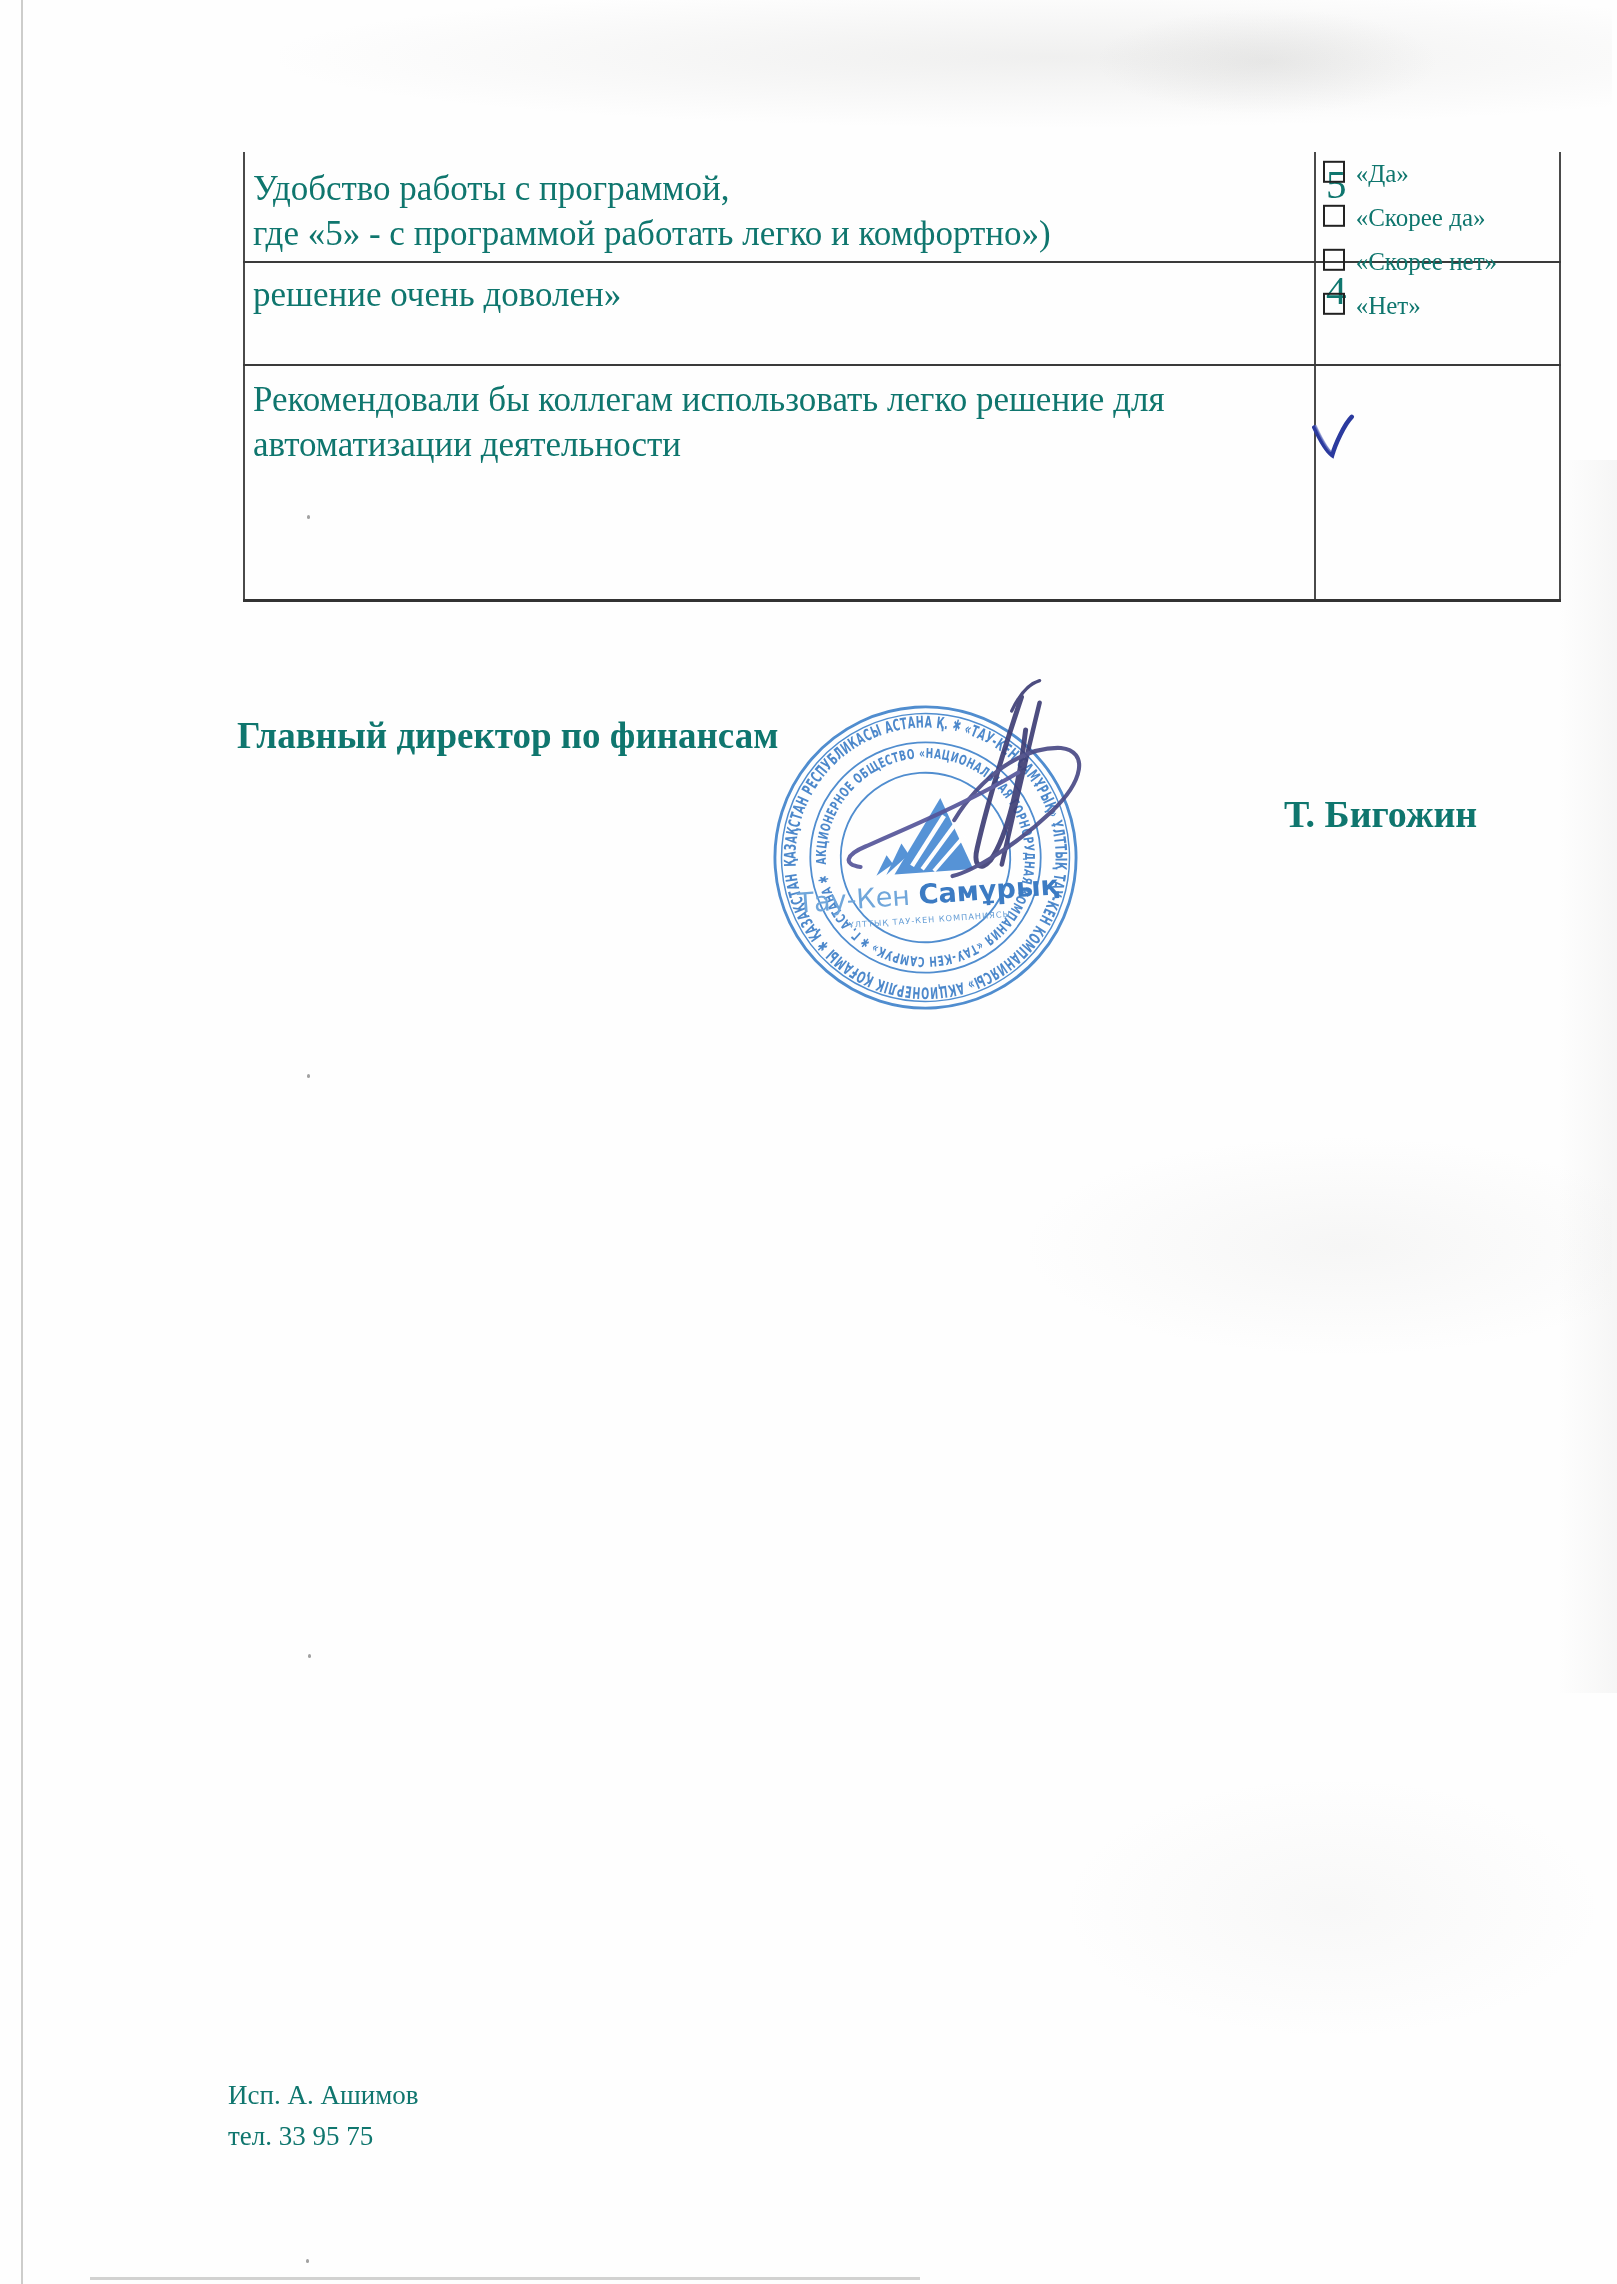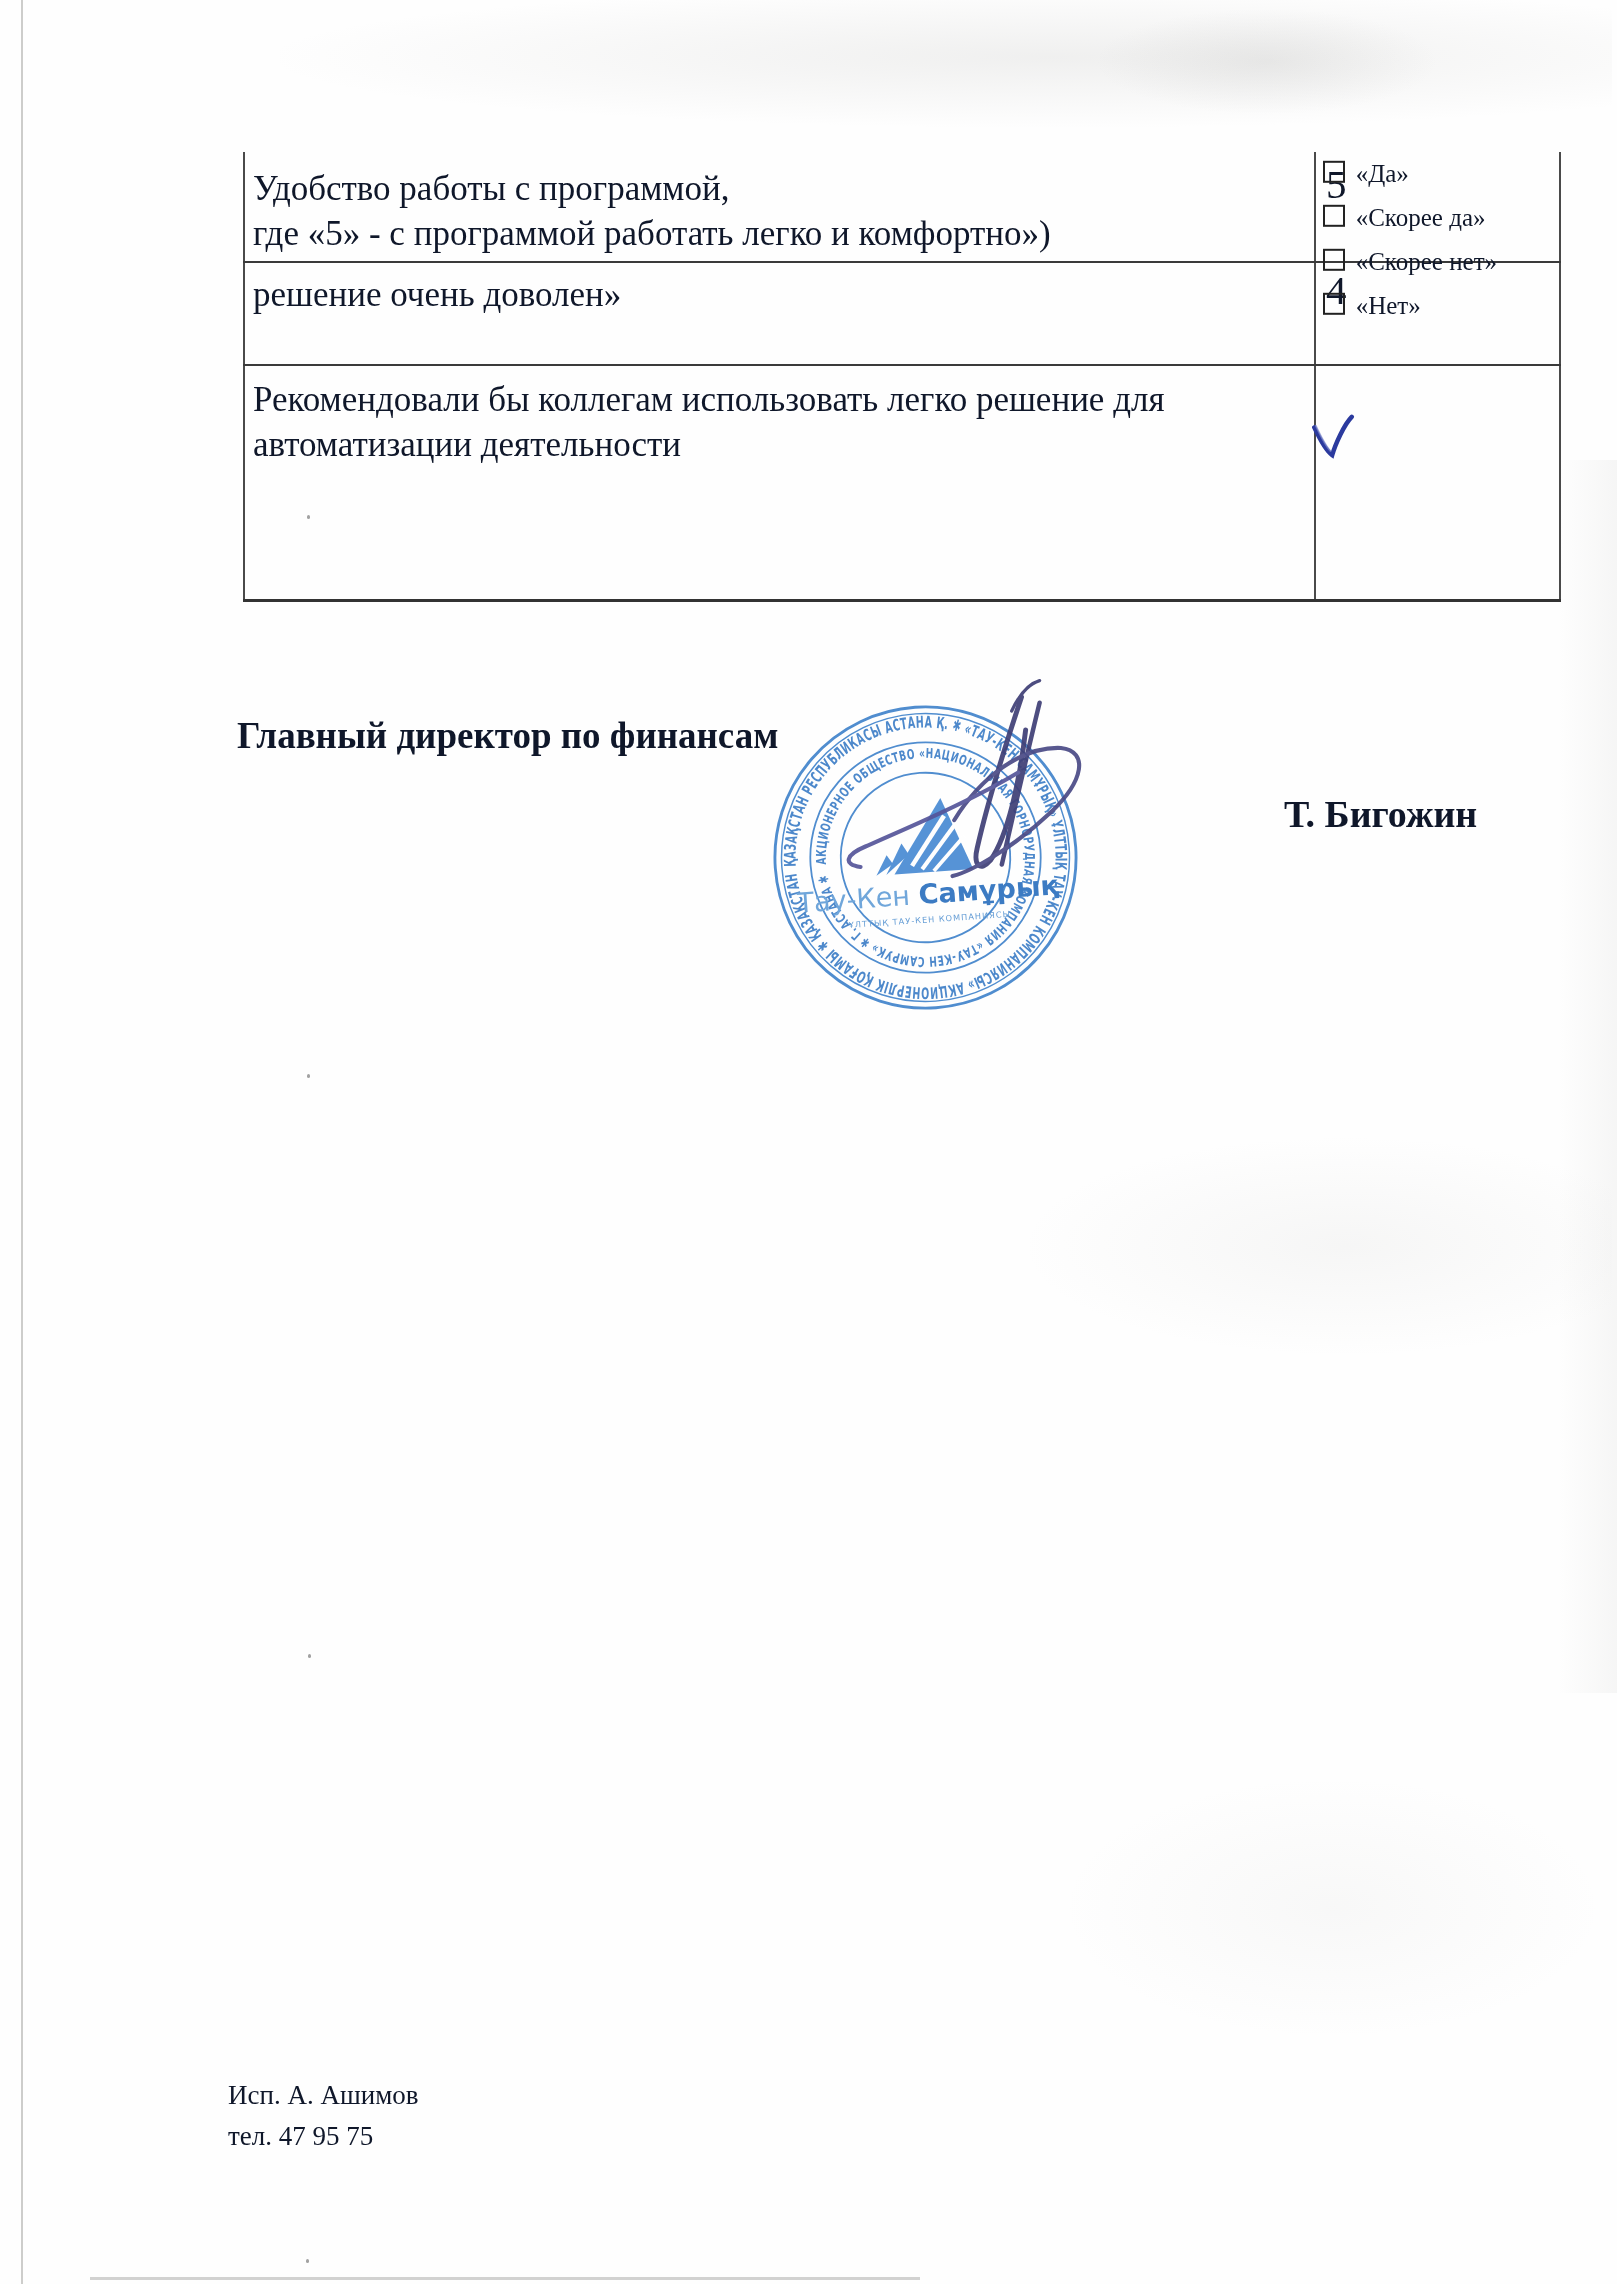--- a/index.html
+++ b/index.html
@@ -2,21 +2,21 @@
 <html style="font-size:13px"><head>
 <meta charset="utf-8">
 <style>
   html,body{margin:0;padding:0;background:#e8e8e8;}
   .page{
     position:relative;
     width:1617px;height:2284px;
     background:#fefefe;
     overflow:hidden;
     font-family:"Liberation Serif","DejaVu Serif",serif;
-    color:#0f172a;
+    color:#0f766e;
   }
   
   .scan-edge-left{position:absolute;left:21.4px;top:0;width:1.6px;height:100%;background:rgba(125,125,120,.38);}
   .scan-edge-bottom{position:absolute;left:90px;top:2277px;width:830px;height:2.5px;background:rgba(110,110,105,.30);}
   .noise{position:absolute;pointer-events:none;}
   .noise-top{left:280px;top:0;width:1332px;height:127px;
     background:radial-gradient(ellipse at 58% 45%, rgba(168,168,165,.17), rgba(168,168,165,0) 72%);}
   .noise-top2{left:1094px;top:8.2px;width:345px;height:107px;
     background:radial-gradient(ellipse at 50% 50%, rgba(150,150,148,.14), rgba(150,150,148,0) 70%);}
   .noise-mid{left:1020px;top:1135px;width:592px;height:222px;
@@ -139,17 +139,17 @@
       <path d="M262,28 C248,70 222,150 208,212 C203,233 212,241 224,227 C246,196 260,128 267,68" stroke="#3f3f76" stroke-width="6"></path>
       <path d="M284,35 C268,100 250,180 238,232" stroke="#3f3f76" stroke-width="5.5"></path>
       <path d="M180,178 C212,126 262,88 310,90 C344,94 338,130 298,168 C254,210 202,240 178,246" stroke="#4a4a86" stroke-width="5"></path>
       <path d="M258,120 C200,155 118,190 72,210 C48,220 44,232 66,235" stroke="#55559a" stroke-width="5"></path>
       <path d="M250,45 C258,28 270,12 284,8" stroke="#3f3f76" stroke-width="4"></path>
     </g>
   </svg>
 
   <div class="footer">
     <div>Исп. А. Ашимов</div>
-    <div>тел. 47 95 75</div>
+    <div>тел. 33 95 75</div>
   </div>
 
 </div>
 
 
 </body></html>

